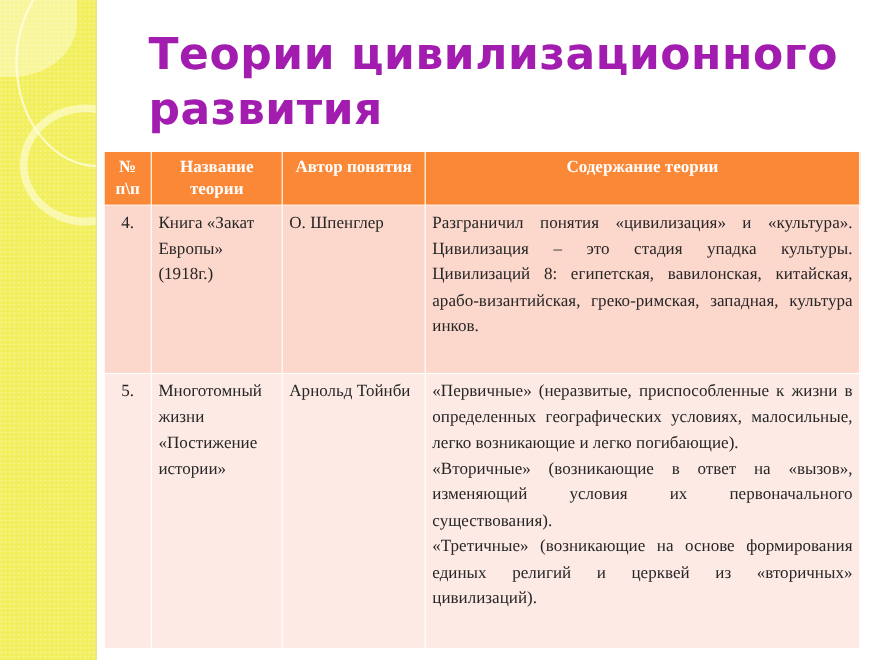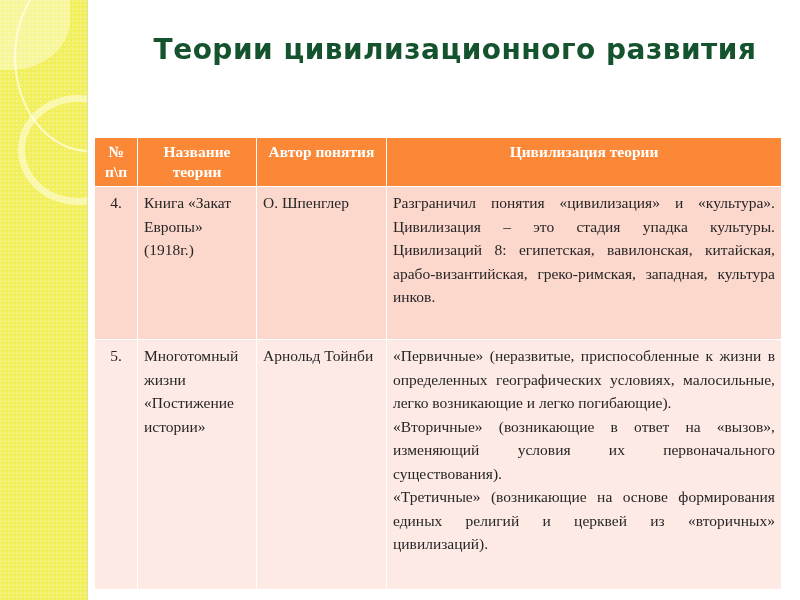--- a/index.html
+++ b/index.html
@@ -25,23 +25,22 @@
     }
     .side-panel .light-patch {
       position: absolute; left: 0; top: 0; width: 70px; height: 70px;
       background: rgba(255,255,230,0.45);
       border-bottom-right-radius: 60px 50px;
     }
 
     .title {
       position: absolute; left: 135px; top: 25px; width: 640px;
       font-family: "DejaVu Sans", sans-serif; font-weight: bold;
-      font-size: 28px; line-height: 50px; color: #14532d;
+      font-size: 40px; line-height: 50px; color: #a21caf;
       letter-spacing: 0.5px;
-      text-align: center;
     }
 
     table.theories {
       position: absolute; left: 94px; top: 137px; width: 687px;
       border-collapse: collapse; table-layout: fixed;
       font-family: "Liberation Serif", serif; font-size: 15.5px; color: #262626;
     }
     table.theories th, table.theories td {
       border: 1.5px solid #ffffff; vertical-align: top;
       padding: 4px 6px;
@@ -76,21 +75,21 @@
     <col style="width:43px">
     <col style="width:119px">
     <col style="width:130px">
     <col style="width:395px">
   </colgroup>
   <thead>
     <tr>
       <th>№ п\п</th>
       <th>Название теории</th>
       <th>Автор понятия</th>
-      <th>Цивилизация теории</th>
+      <th>Содержание теории</th>
     </tr>
   </thead>
   <tbody>
     <tr class="row-odd row-1">
       <td class="c-num">4.</td>
       <td class="c-name">Книга «Закат Европы» (1918г.)</td>
       <td class="c-author">О. Шпенглер</td>
       <td class="c-content">
         <span class="para">Разграничил понятия «цивилизация» и «культура». Цивилизация – это стадия упадка культуры. Цивилизаций 8: египетская, вавилонская, китайская, арабо-византийская, греко-римская, западная, культура инков.</span>
       </td>

